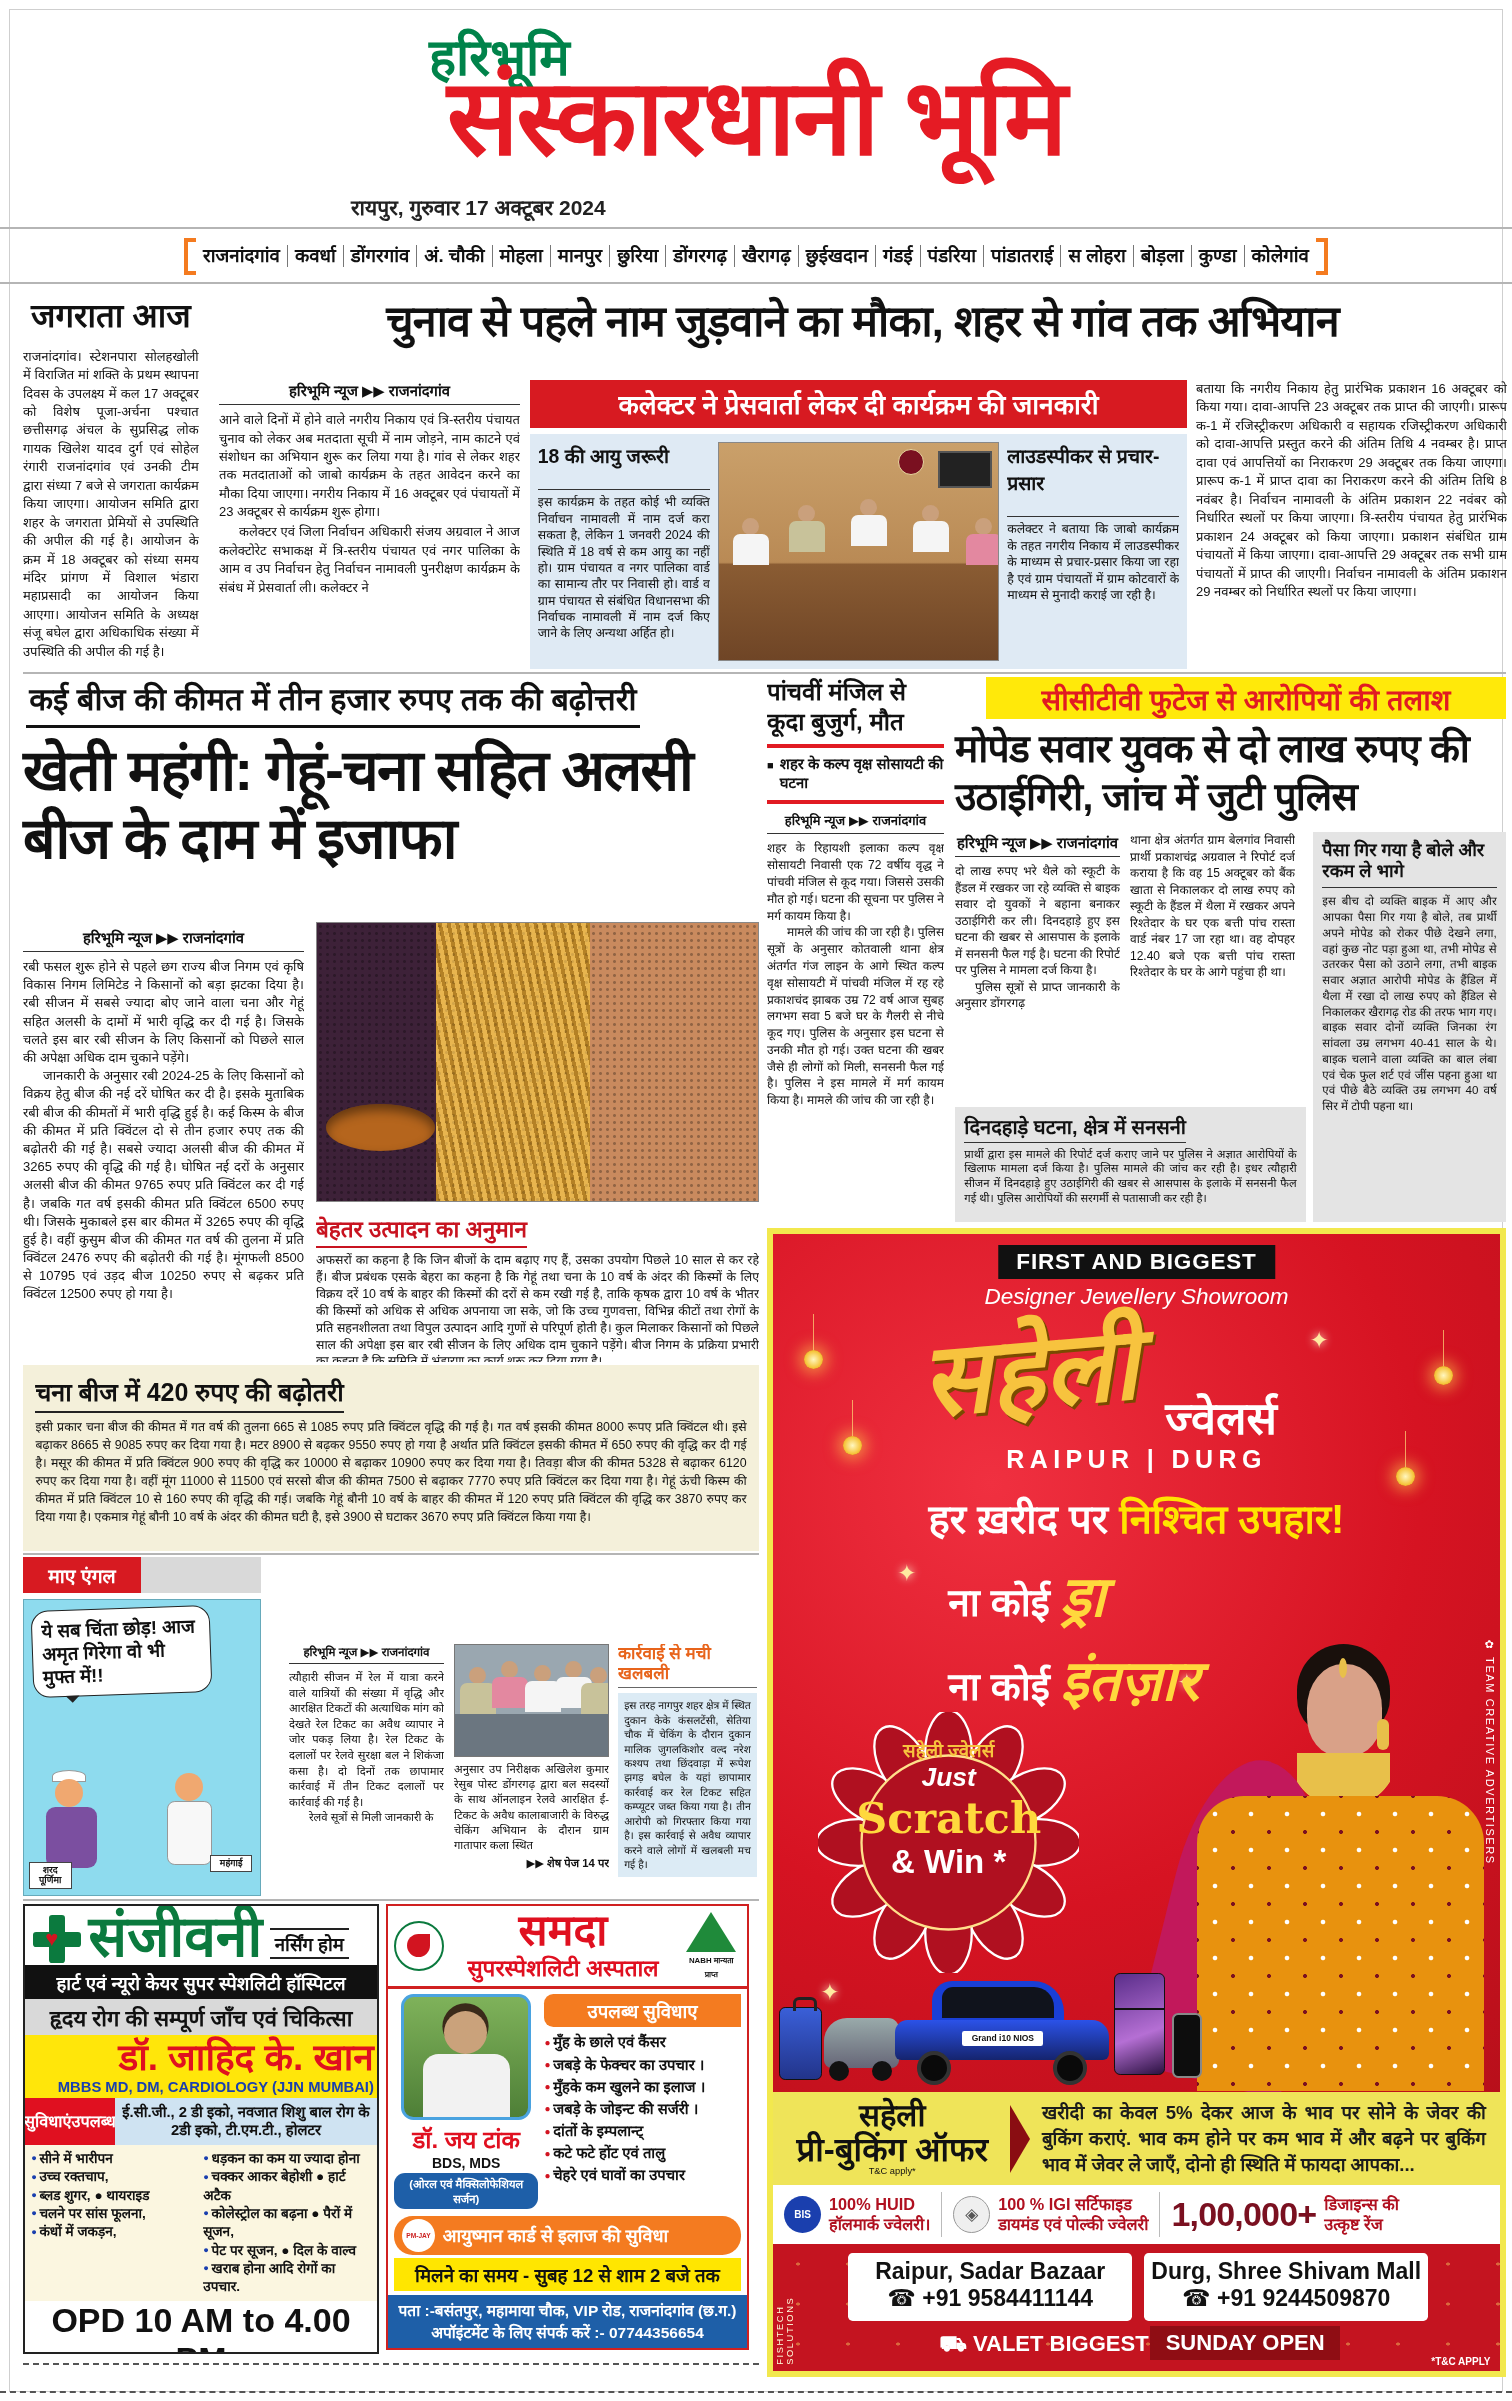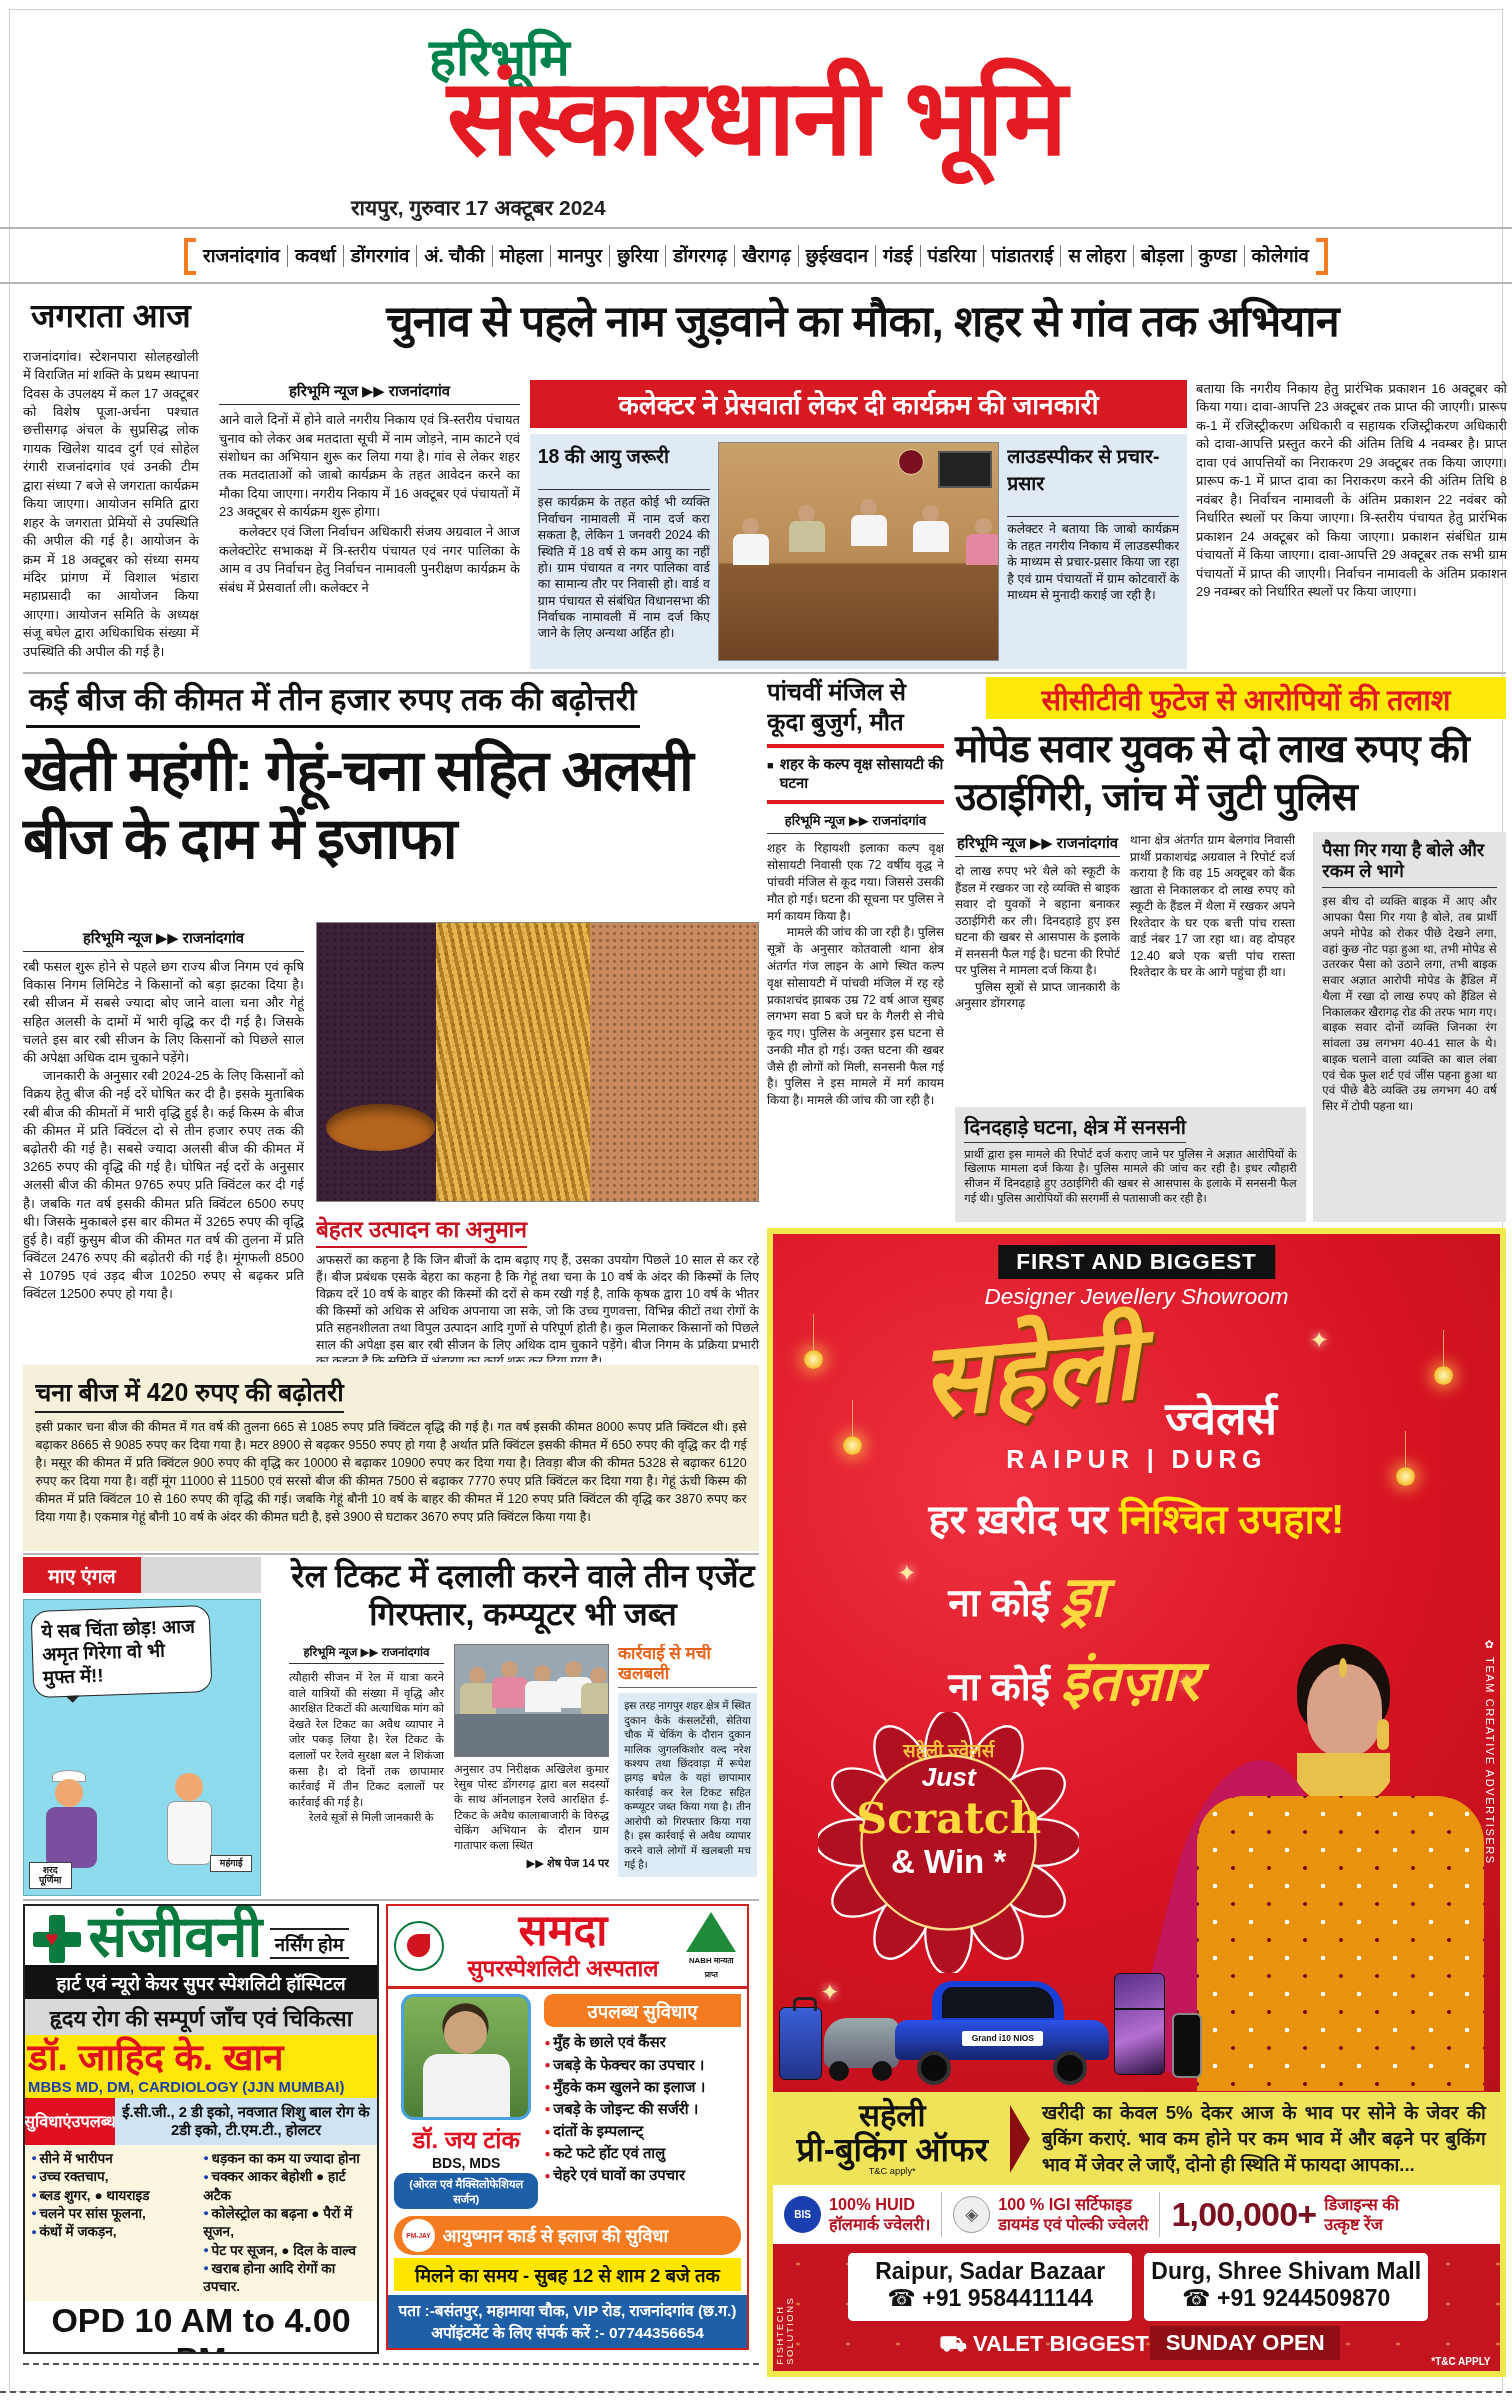--- a/index.html
+++ b/index.html
@@ -128,21 +128,21 @@
 #sanj{position:absolute;left:23px;top:1904px;width:356px;height:450px;border:2.3px solid #222;overflow:hidden}
 .sj-top{display:flex;align-items:flex-end;gap:7.8px;padding:3.1px 7.8px 1.6px}
 .sj-cross{position:relative;width:48px;height:48px;flex:none}
 .sj-cross::before{content:"";position:absolute;left:16.3px;top:0;width:15.5px;height:48px;background:#0b7a3e;border-radius:3.1px}
 .sj-cross::after{content:"";position:absolute;left:0;top:16.3px;width:48px;height:15.5px;background:#0b7a3e;border-radius:3.1px}
 .sj-heart{position:absolute;left:12.4px;top:11px;color:#d21420;font-size:22px;z-index:2}
 .sj-brand{font-size:57px;font-weight:bold;color:#0b7a3e;line-height:.95}
 .sj-sub{font-size:18.6px;font-weight:bold;border-top:2.3px solid #222;border-bottom:2.3px solid #222;padding:0.8px 4.7px;margin-bottom:4.7px}
 .sj-bar1{background:#111;color:#fff;font-weight:bold;font-size:18.6px;text-align:center;padding:4.7px 1.6px}
 .sj-bar2{background:#d9d9d9;font-weight:bold;font-size:22px;text-align:center;padding:3.1px 1.6px}
-.sj-doc{background:#ffe60a;text-align:left;padding:3.1px}
+.sj-doc{background:#ffe60a;text-align:right;padding:3.1px}
 .sj-docname{color:#e01020;font-weight:bold;font-size:37px;line-height:1.1}
 .sj-docq{color:#1a3fae;font-weight:bold;font-size:14.8px}
 .sj-fac{display:flex;height:47px}
 .sj-facl{background:#e01020;color:#fff;font-weight:bold;font-size:16.3px;width:90px;display:flex;flex-direction:row;align-items:center;justify-content:center;line-height:1.15}
 .sj-facr{background:#cfe3f2;flex:1;font-weight:bold;font-size:14.8px;display:flex;align-items:center;text-align:center;padding:0 4.7px;line-height:1.2}
 .sj-sym{background:#fbf6e0;display:flex;gap:4.7px;padding:4.7px 6.2px}
 .sj-sym ul{flex:1;list-style:none}
 .sj-sym li{font-size:13.6px;font-weight:bold;line-height:1.35}
 .sj-sym li::before{content:"● ";color:#1a3fae;font-size:9.3px;vertical-align:1.6px}
 .sj-opd{font-size:34px;font-weight:bold;text-align:center;line-height:1.15}
@@ -401,21 +401,20 @@
       <div class="sign" style="left:4.7px;bottom:6.2px;width:43px">शरद पूर्णिमा</div>
       <div class="fig" style="right:34px;bottom:9.3px;width:62px;height:116px">
         <span class="head" style="left:11px;top:3.1px"></span>
         <span class="body2" style="left:3.1px;top:31px"></span>
       </div>
       <div class="sign" style="right:7.8px;bottom:23px;width:42px">महंगाई</div>
     </div>
   </section>
 
   <section id="rail">
-    <div class="rl-head">रेल टिकट में दलाली करने वाले तीन एजेंट गिरफ्तार, कम्प्यूटर भी जब्त</div>
     <div class="rl-c1">
       <div class="byline">हरिभूमि न्यूज ▶▶ राजनांदगांव</div>
       <p>त्यौहारी सीजन में रेल में यात्रा करने वाले यात्रियों की संख्या में वृद्धि और आरक्षित टिकटों की अत्याधिक मांग को देखते रेल टिकट का अवैध व्यापार ने जोर पकड़ लिया है। रेल टिकट के दलालों पर रेलवे सुरक्षा बल ने शिकंजा कसा है। दो दिनों तक छापामार कार्रवाई में तीन टिकट दलालों पर कार्रवाई की गई है।</p>
       <p class="ind">रेलवे सूत्रों से मिली जानकारी के</p>
     </div>
     <div class="rl-c2">
       <div class="rl-photo">
         <span class="pp k" style="left:4.7px;top:22px"></span>
         <span class="pp p" style="left:37px;top:15.5px"></span>
         <span class="pp" style="left:70px;top:20px"></span>

